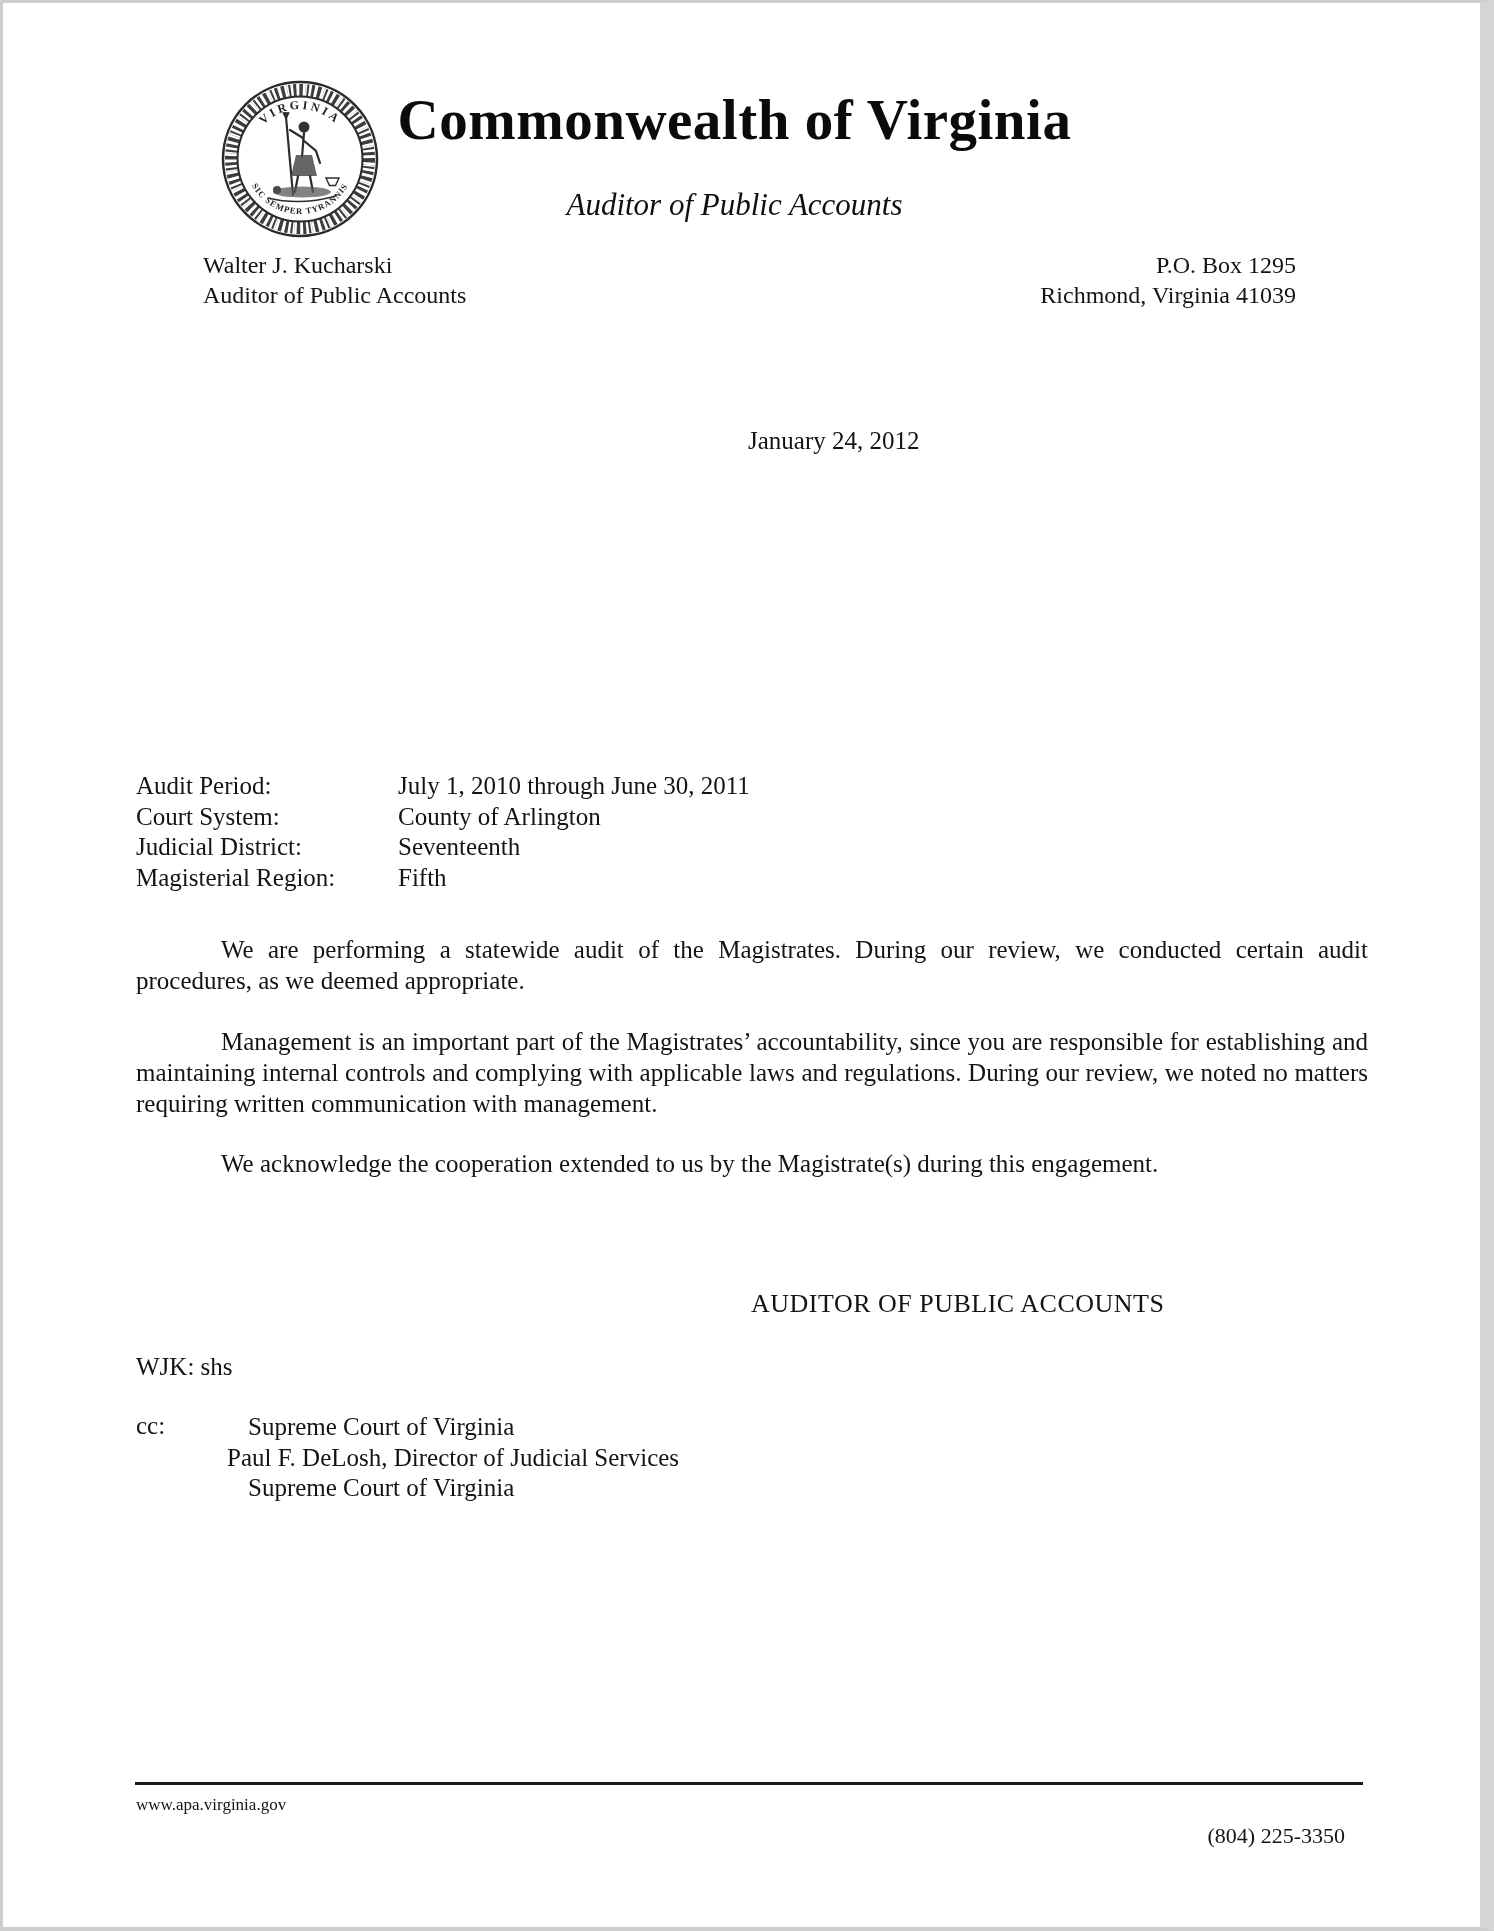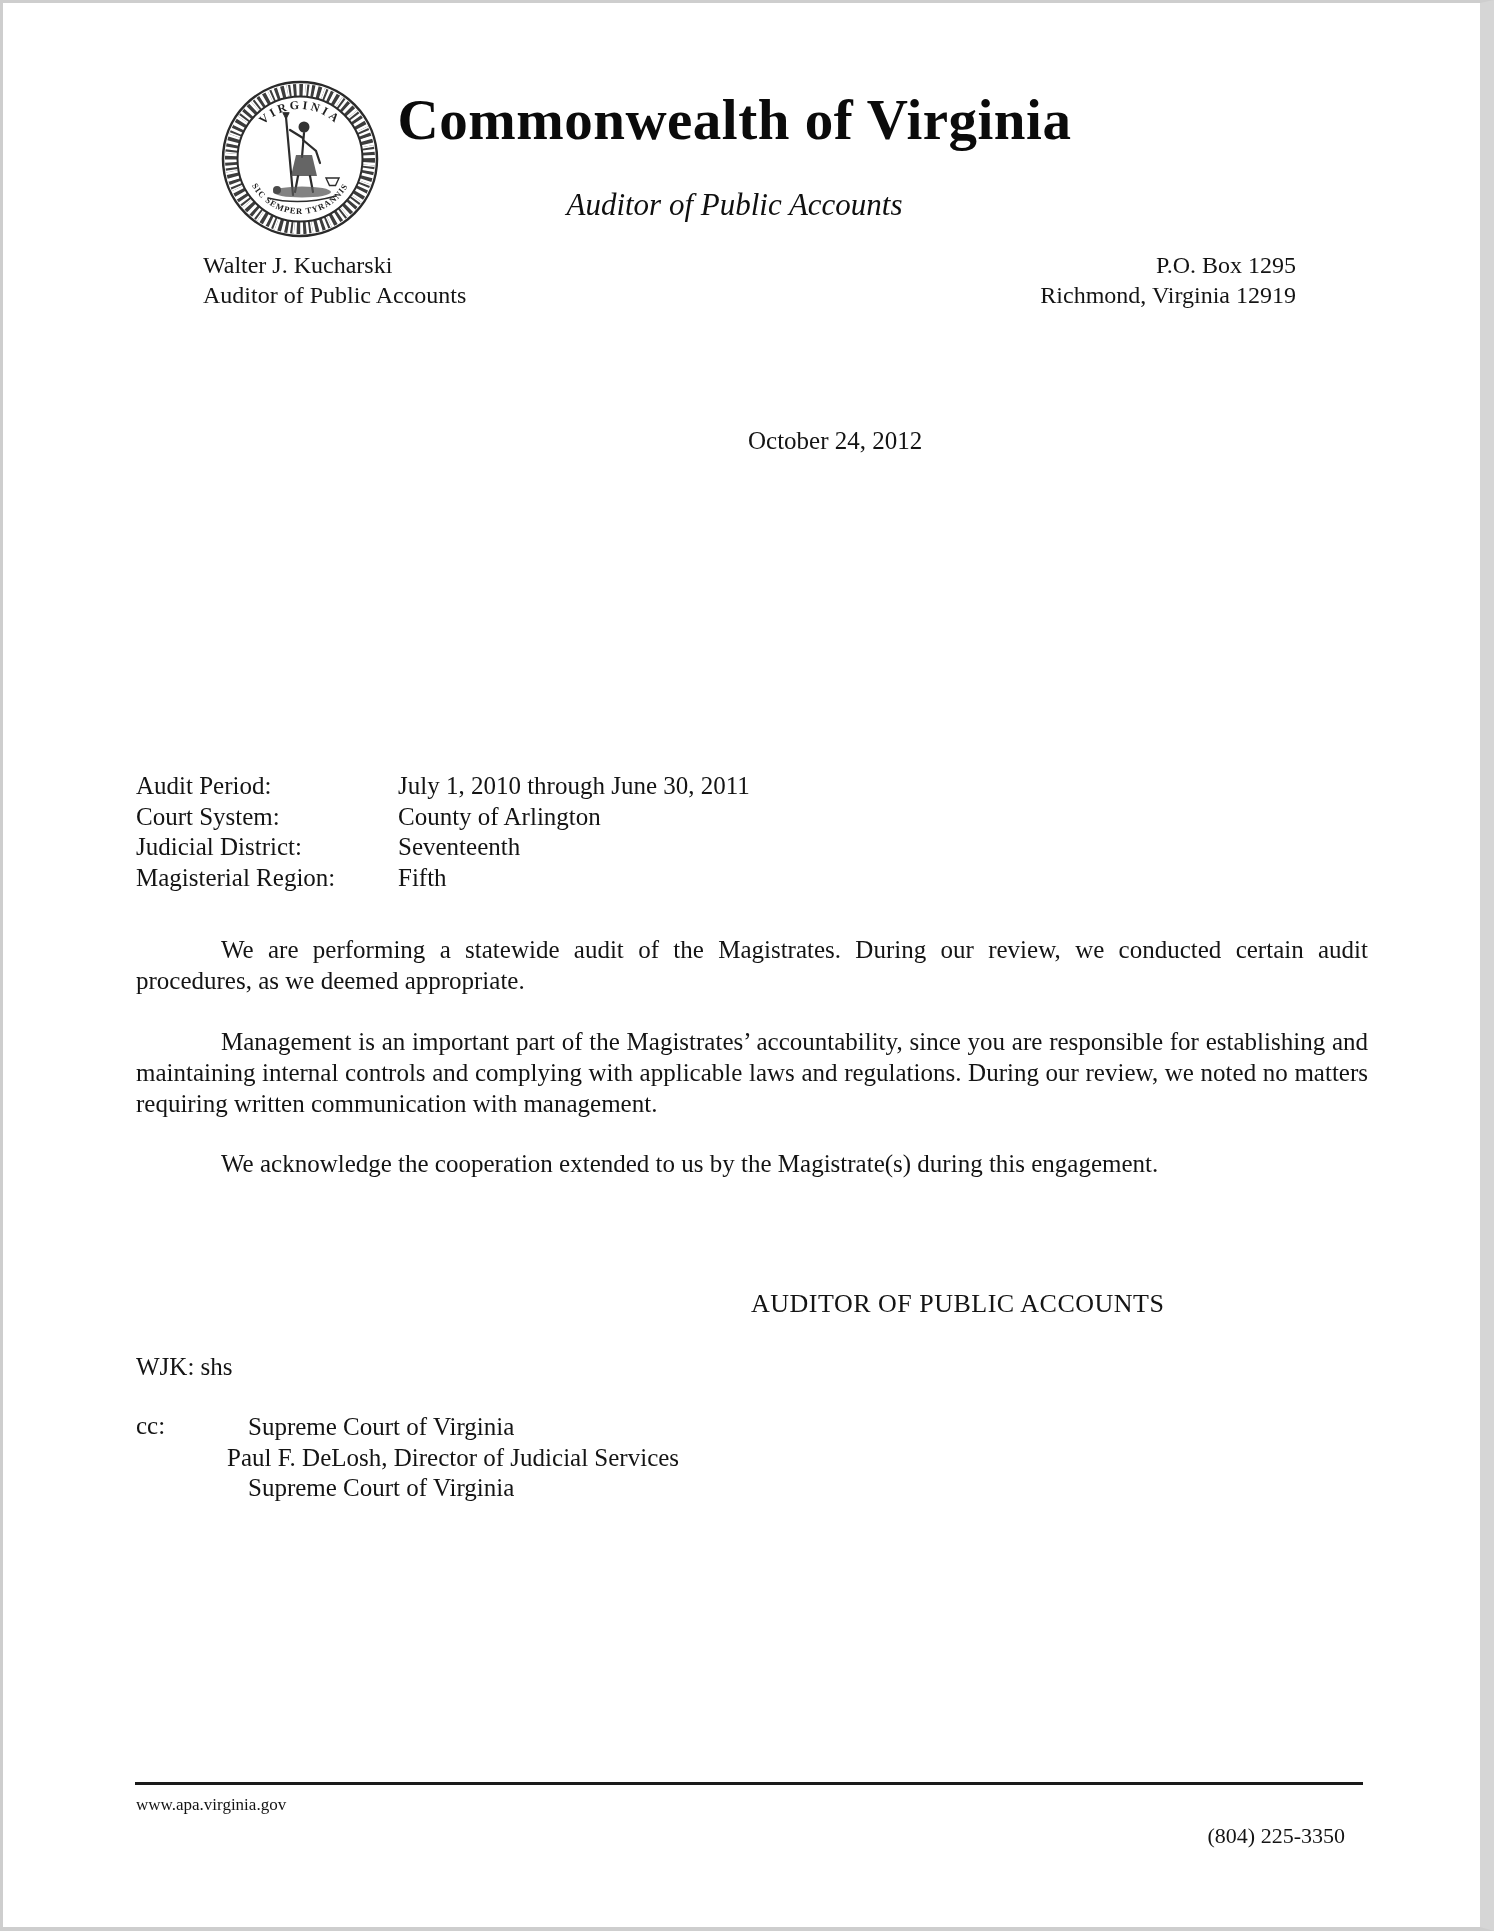--- a/index.html
+++ b/index.html
@@ -115,24 +115,24 @@
 
   <div class="title">Commonwealth of Virginia</div>
   <div class="subtitle">Auditor of Public Accounts</div>
 
   <div class="contact-left">
     <div>Walter J. Kucharski</div>
     <div>Auditor of Public Accounts</div>
   </div>
   <div class="contact-right">
     <div>P.O. Box 1295</div>
-    <div>Richmond, Virginia 12919</div>
+    <div>Richmond, Virginia 41039</div>
   </div>
 
-  <div class="date">October 24, 2012</div>
+  <div class="date">January 24, 2012</div>
 
 
   <div class="audit-info">
     <div>
       <span class="lbl">Audit Period:</span><span>July 1, 2010 through June 30, 2011</span>
     </div>
     <div>
       <span class="lbl">Court System:</span><span>County of Arlington</span>
     </div>
     <div>

